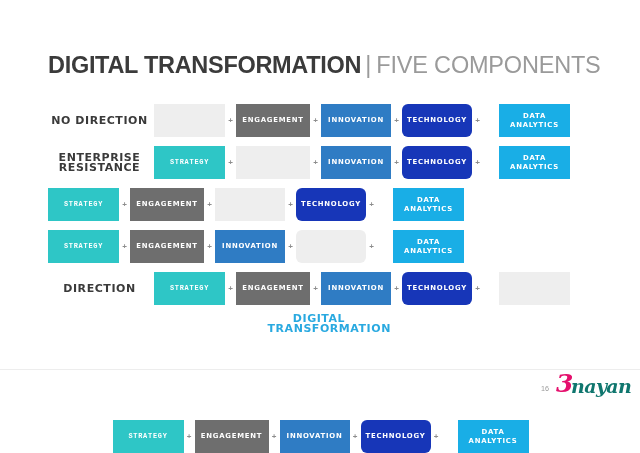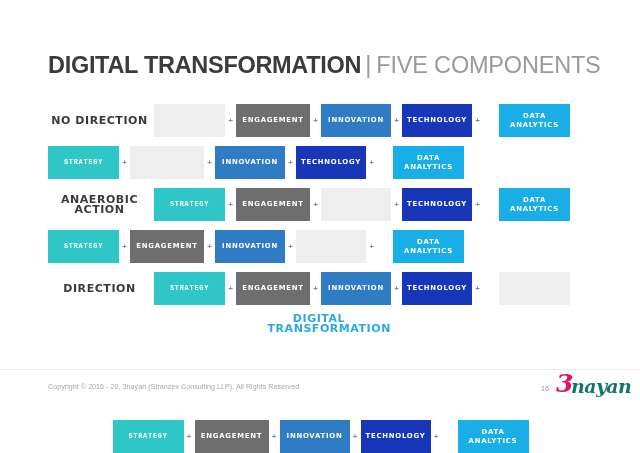--- a/index.html
+++ b/index.html
@@ -101,21 +101,21 @@
     line-height: 8.5px;
     color: #ffffff;
     box-sizing: border-box;
     overflow: hidden;
   }
   .cell.empty { color: transparent; }
 
   .cell.w-strategy   { flex: 0 0 71px; font-family: Liberation Mono, monospace; }
   .cell.w-engagement { flex: 0 0 74px; }
   .cell.w-innovation { flex: 0 0 70px; }
-  .cell.w-technology { flex: 0 0 70px; }
+  .cell.w-technology { flex: 0 0 70px; border-radius: 6px; }
   .cell.w-data       { flex: 0 0 71px; margin-left: 16px; }
 
   .plus {
     flex: 0 0 11px;
     text-align: center;
     font-family: "Liberation Sans", sans-serif;
     font-size: 8px;
     font-weight: bold;
     color: #8d8d8d;
     line-height: 1;
@@ -197,34 +197,34 @@
           <div class="cell w-engagement" style="background: rgb(110, 110, 110);">ENGAGEMENT</div>
           <div class="plus">+</div>
           <div class="cell w-innovation" style="background: rgb(47, 124, 196);">INNOVATION</div>
           <div class="plus">+</div>
           <div class="cell w-technology" style="background: rgb(23, 54, 184);">TECHNOLOGY</div>
           <div class="plus">+</div>
           <div class="cell w-data" style="background: rgb(25, 174, 230);">DATA<br>ANALYTICS</div>
         </div>
       </div>
       <div class="row">
+        <div class="row-label">ENTERPRISE<br>RESISTANCE</div>
         <div class="cells">
           <div class="cell w-strategy" style="background: rgb(46, 198, 198);">STRATEGY</div>
           <div class="plus">+</div>
           <div class="cell w-engagement empty" style="background: rgb(238, 238, 238);"></div>
           <div class="plus">+</div>
           <div class="cell w-innovation" style="background: rgb(47, 124, 196);">INNOVATION</div>
           <div class="plus">+</div>
           <div class="cell w-technology" style="background: rgb(23, 54, 184);">TECHNOLOGY</div>
           <div class="plus">+</div>
           <div class="cell w-data" style="background: rgb(25, 174, 230);">DATA<br>ANALYTICS</div>
         </div>
       </div>
       <div class="row">
-        <div class="row-label">ANAEROBIC<br>ACTION</div>
         <div class="cells">
           <div class="cell w-strategy" style="background: rgb(46, 198, 198);">STRATEGY</div>
           <div class="plus">+</div>
           <div class="cell w-engagement" style="background: rgb(110, 110, 110);">ENGAGEMENT</div>
           <div class="plus">+</div>
           <div class="cell w-innovation empty" style="background: rgb(238, 238, 238);"></div>
           <div class="plus">+</div>
           <div class="cell w-technology" style="background: rgb(23, 54, 184);">TECHNOLOGY</div>
           <div class="plus">+</div>
           <div class="cell w-data" style="background: rgb(25, 174, 230);">DATA<br>ANALYTICS</div>
@@ -268,21 +268,20 @@
           <div class="plus">+</div>
           <div class="cell w-technology" style="background: rgb(23, 54, 184);">TECHNOLOGY</div>
           <div class="plus">+</div>
           <div class="cell w-data" style="background: rgb(25, 174, 230);">DATA<br>ANALYTICS</div>
         </div>
       </div>
     </div>
 
   <div id="footer-rule"></div>
 
-  <div id="copyright">Copyright © 2016 - 20, 3nayan (Stranzex Consulting LLP). All Rights Reserved</div>
 
   <div id="page-number">16</div>
 
   <div id="logo">
     <span class="logo-3">3</span>
     <span class="logo-word">nayan</span>
   </div>
 
 </div>
 

